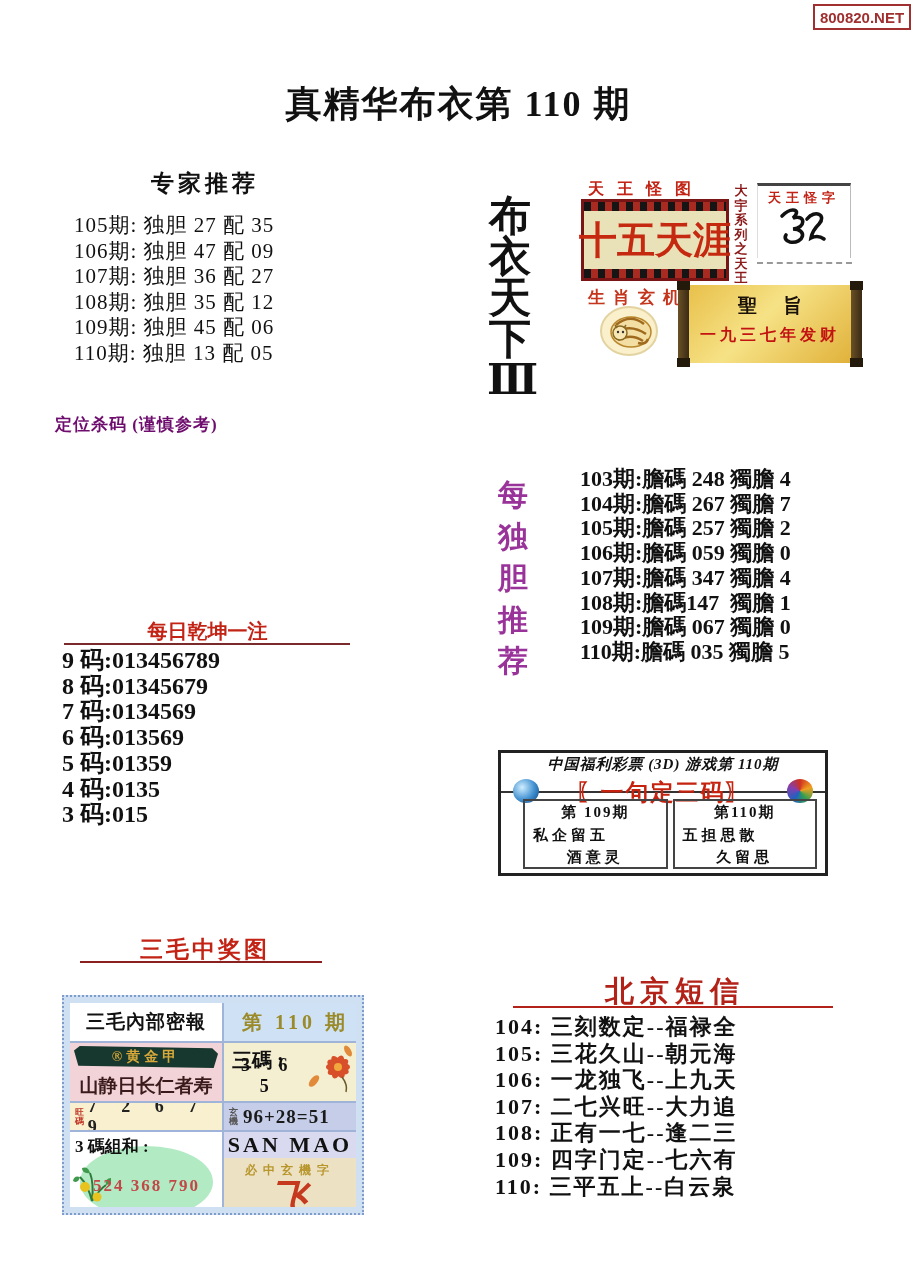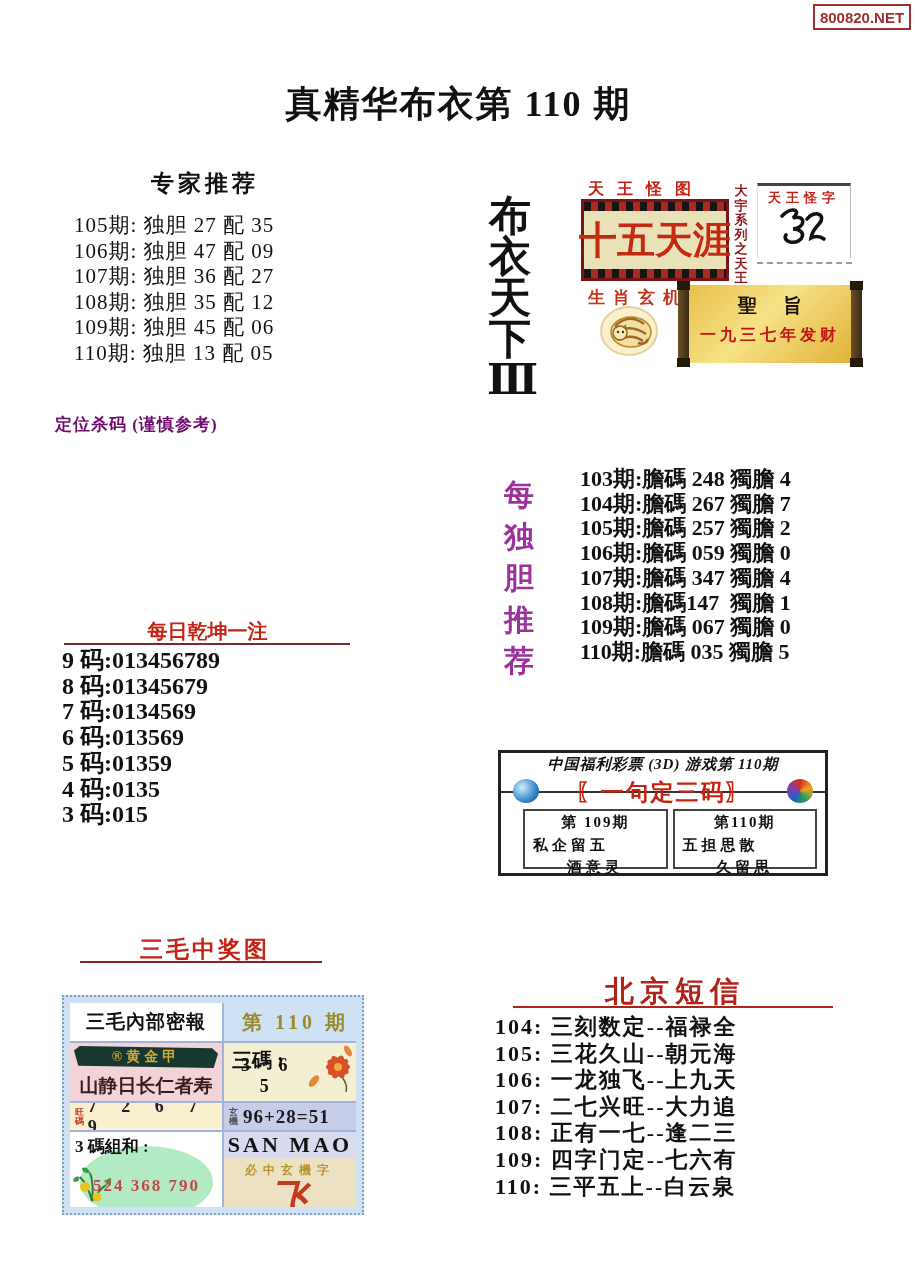--- a/index.html
+++ b/index.html
@@ -86,32 +86,32 @@
           box-sizing:border-box;}
   .scroll .rod{position:absolute;top:-4px;bottom:-4px;width:11px;background:linear-gradient(90deg,#6a5026,#3a2a14);}
   .scroll .rod.left{left:-2px;} .scroll .rod.right{right:-2px;}
   .scroll .rod:before,.scroll .rod:after{content:"";position:absolute;left:-1px;right:-1px;height:9px;background:#241a0c;}
   .scroll .rod:before{top:0;} .scroll .rod:after{bottom:0;}
   .scroll-title{position:absolute;top:8px;left:0;right:0;text-align:center;font-size:19px;font-weight:bold;color:#1a1208;letter-spacing:26px;text-indent:26px;}
   .scroll-text{position:absolute;top:40px;left:0;right:0;text-align:center;font-size:16px;font-weight:bold;color:#c21212;letter-spacing:4px;}
 
   
   .dandan-vertical{top:474px;left:498px;width:36px;font-size:30px;line-height:41.5px;font-weight:bold;color:#993399;
-                   word-break:break-all;text-align:right;}
+                   word-break:break-all;text-align:left;}
   .dandan-rows{top:467px;left:580px;font-size:22px;line-height:24.7px;font-weight:bold;}
 
   
   .fucai-box{top:750px;left:498px;width:330px;height:126px;border:3px solid #222;box-sizing:border-box;background:#fff;}
   .fucai-header{position:absolute;top:2px;left:0;right:0;text-align:center;font-size:15px;font-weight:bold;font-style:italic;
                 letter-spacing:1px;border-bottom:2px solid #333;padding-bottom:17px;}
   .fucai-slogan{position:absolute;top:24px;left:0;right:0;text-align:center;font-size:23px;font-weight:bold;color:#c5230f;letter-spacing:2px;}
   .logo{position:absolute;top:26px;width:26px;height:24px;border-radius:50%;}
   .logo.left{left:12px;background:radial-gradient(circle at 35% 35%,#cfeeff,#3f8fd0 55%,#103f78);}
   .logo.right{right:12px;background:conic-gradient(#d03020,#f0a020,#30a050,#2060c0,#8040b0,#d03020);}
-  .fucai-cols{position:absolute;top:56px;left:22px;right:8px;bottom:4px;display:flex;gap:5px;}
+  .fucai-cols{position:absolute;top:56px;left:22px;right:8px;bottom:4px;display:flex;gap:5px;align-items:flex-end;}
   .fucai-col{flex:1;border:2px solid #444;position:relative;font-weight:bold;font-size:15px;}
   .fc-period{text-align:center;margin-top:2px;letter-spacing:2px;}
   .fc-line1{margin:4px 0 0 8px;letter-spacing:4px;}
   .fc-line2{text-align:center;margin-top:3px;letter-spacing:4px;}
 
   
   .beijing-title{top:972px;left:515px;width:320px;text-align:center;font-size:29px;font-weight:bold;color:#b22218;letter-spacing:6px;}
   .beijing-underline{top:1006px;left:513px;width:320px;height:2px;background:#b22218;}
   .beijing-rows{top:1014px;left:495px;font-size:22px;line-height:26.6px;font-weight:bold;letter-spacing:2px;}
 

